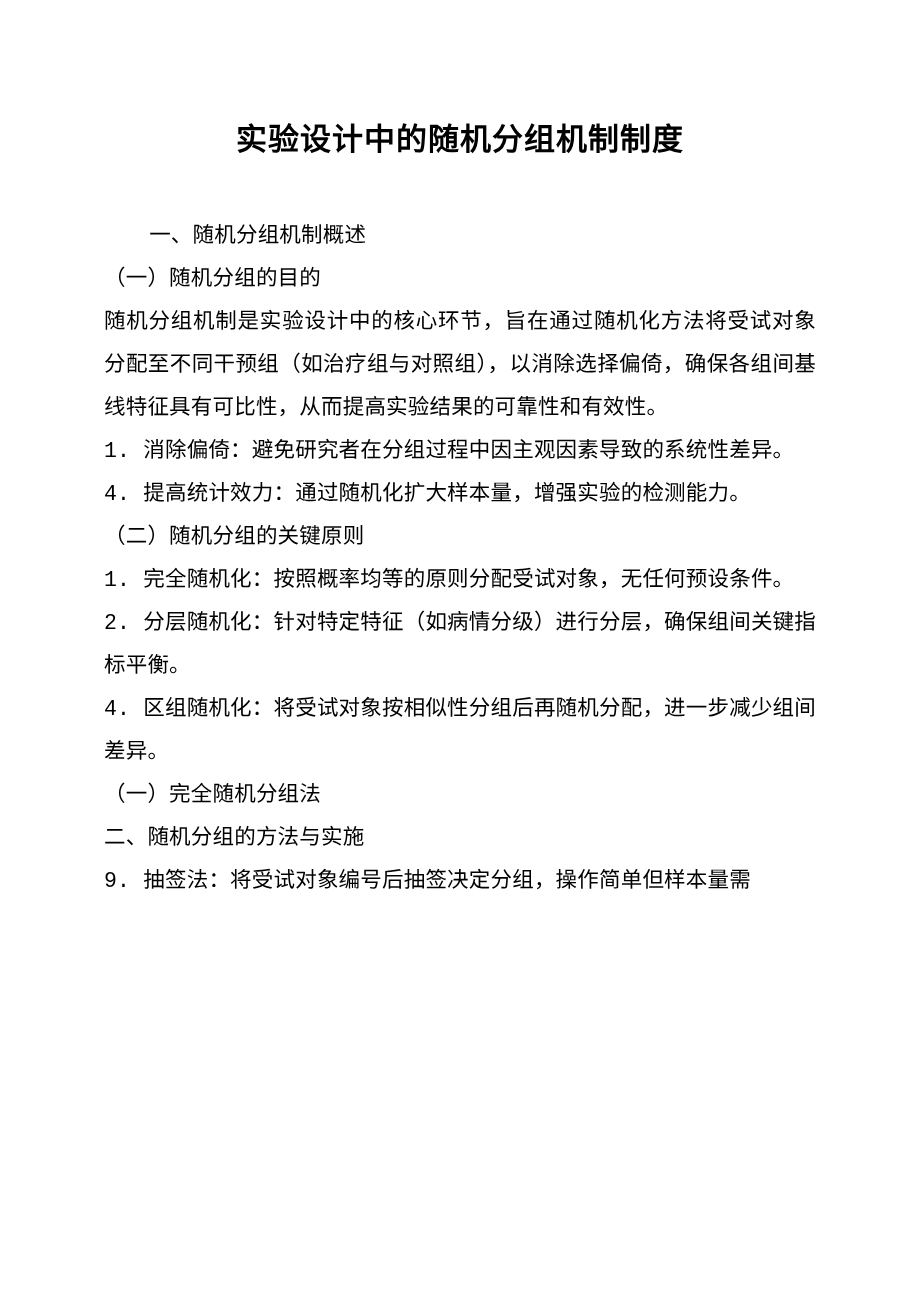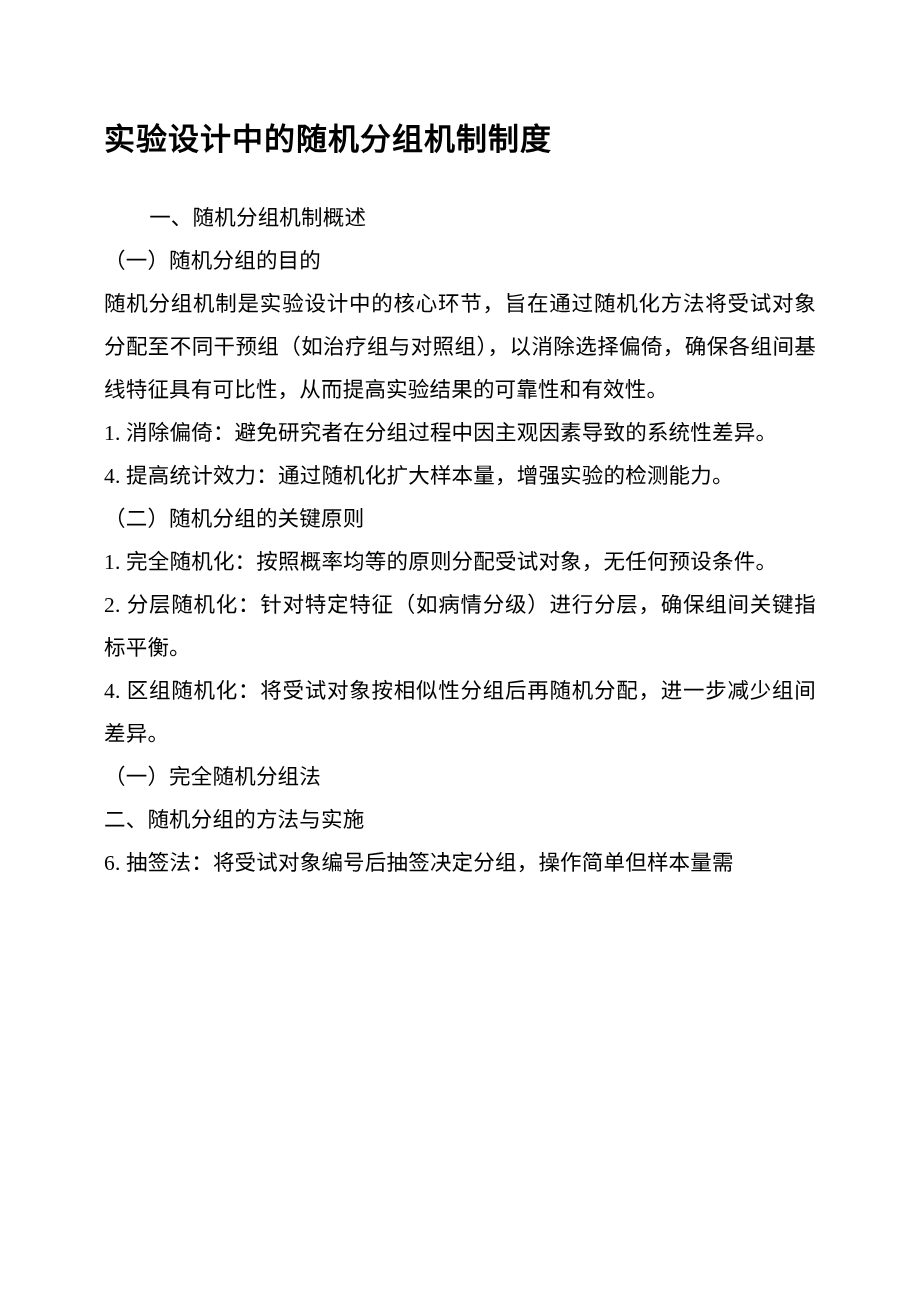--- a/index.html
+++ b/index.html
@@ -17,34 +17,34 @@
   }
   .page {
     position: relative;
     width: 920px;
     height: 1302px;
     box-sizing: border-box;
     padding: 118px 104px 0 104px;
     background: #ffffff;
   }
   .doc-title {
-    text-align: left;
+    text-align: center;
     font-family: "DejaVu Sans", "Liberation Sans", sans-serif;
     font-weight: bold;
     font-size: 31px;
     letter-spacing: 1px;
     line-height: 1.4;
-    margin: 0 0 36px 0;
+    margin: 0 0 54px 0;
   }
   .body-block {
     font-size: 21.5px;
     line-height: 43px;
     letter-spacing: 0.2px;
     text-align: justify;
-    font-family: Liberation Serif, serif;
+    font-family: Liberation Mono, monospace;
   }
   p.para {
     margin: 0;
     text-indent: 0;
   }
   p.indent2 {
     margin: 0;
     text-indent: 2.1em;
   }
 </style>
@@ -60,16 +60,16 @@
     <p class="para">（一）随机分组的目的</p>
     <p class="para">随机分组机制是实验设计中的核心环节，旨在通过随机化方法将受试对象分配至不同干预组（如治疗组与对照组），以消除选择偏倚，确保各组间基线特征具有可比性，从而提高实验结果的可靠性和有效性。</p>
     <p class="para">1. 消除偏倚：避免研究者在分组过程中因主观因素导致的系统性差异。</p>
     <p class="para">4. 提高统计效力：通过随机化扩大样本量，增强实验的检测能力。</p>
     <p class="para">（二）随机分组的关键原则</p>
     <p class="para">1. 完全随机化：按照概率均等的原则分配受试对象，无任何预设条件。</p>
     <p class="para">2. 分层随机化：针对特定特征（如病情分级）进行分层，确保组间关键指标平衡。</p>
     <p class="para">4. 区组随机化：将受试对象按相似性分组后再随机分配，进一步减少组间差异。</p>
     <p class="para">（一）完全随机分组法</p>
     <p class="para">二、随机分组的方法与实施</p>
-    <p class="para">6. 抽签法：将受试对象编号后抽签决定分组，操作简单但样本量需</p>
+    <p class="para">9. 抽签法：将受试对象编号后抽签决定分组，操作简单但样本量需</p>
   </div>
 
 </div>
 
 </body></html>

